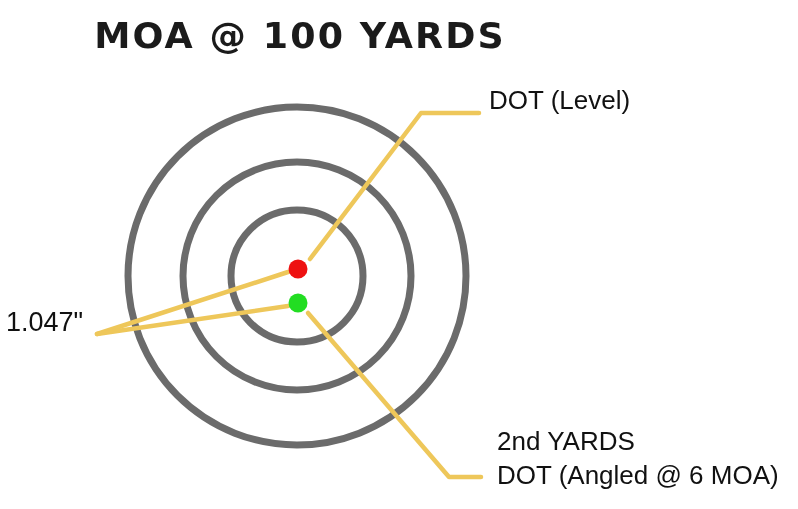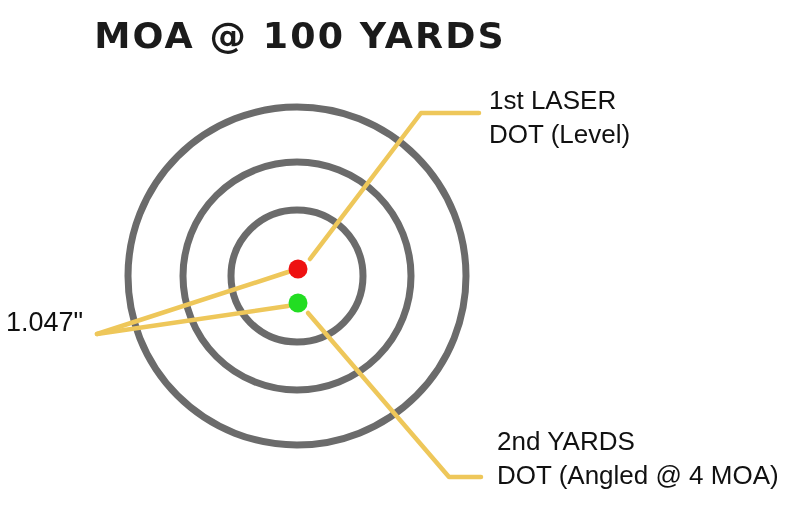--- a/index.html
+++ b/index.html
@@ -103,24 +103,23 @@
 
     <polyline points="97,334 288,272" fill="none" stroke="#eec75a" stroke-width="4.5" stroke-linecap="round" stroke-linejoin="round"></polyline>
 
     <polyline points="97,334 288,306" fill="none" stroke="#eec75a" stroke-width="4.5" stroke-linecap="round" stroke-linejoin="round"></polyline>
 
     <circle cx="298" cy="269" r="9.5" fill="#ee1111"></circle>
     <circle cx="298" cy="303" r="9.5" fill="#22dd22"></circle>
   </svg>
 
   <div class="callout" id="callout-first">
-    <span class="callout-line">1st LASER</span>
     <span class="callout-line">DOT (Level)</span>
   </div>
 
   <div class="callout" id="callout-second">
     <span class="callout-line">2nd YARDS</span>
-    <span class="callout-line">DOT (Angled @ 4 MOA)</span>
+    <span class="callout-line">DOT (Angled @ 6 MOA)</span>
   </div>
 
   <div id="callout-moa">1.047"</div>
 
 </div>
 
 </body></html>

